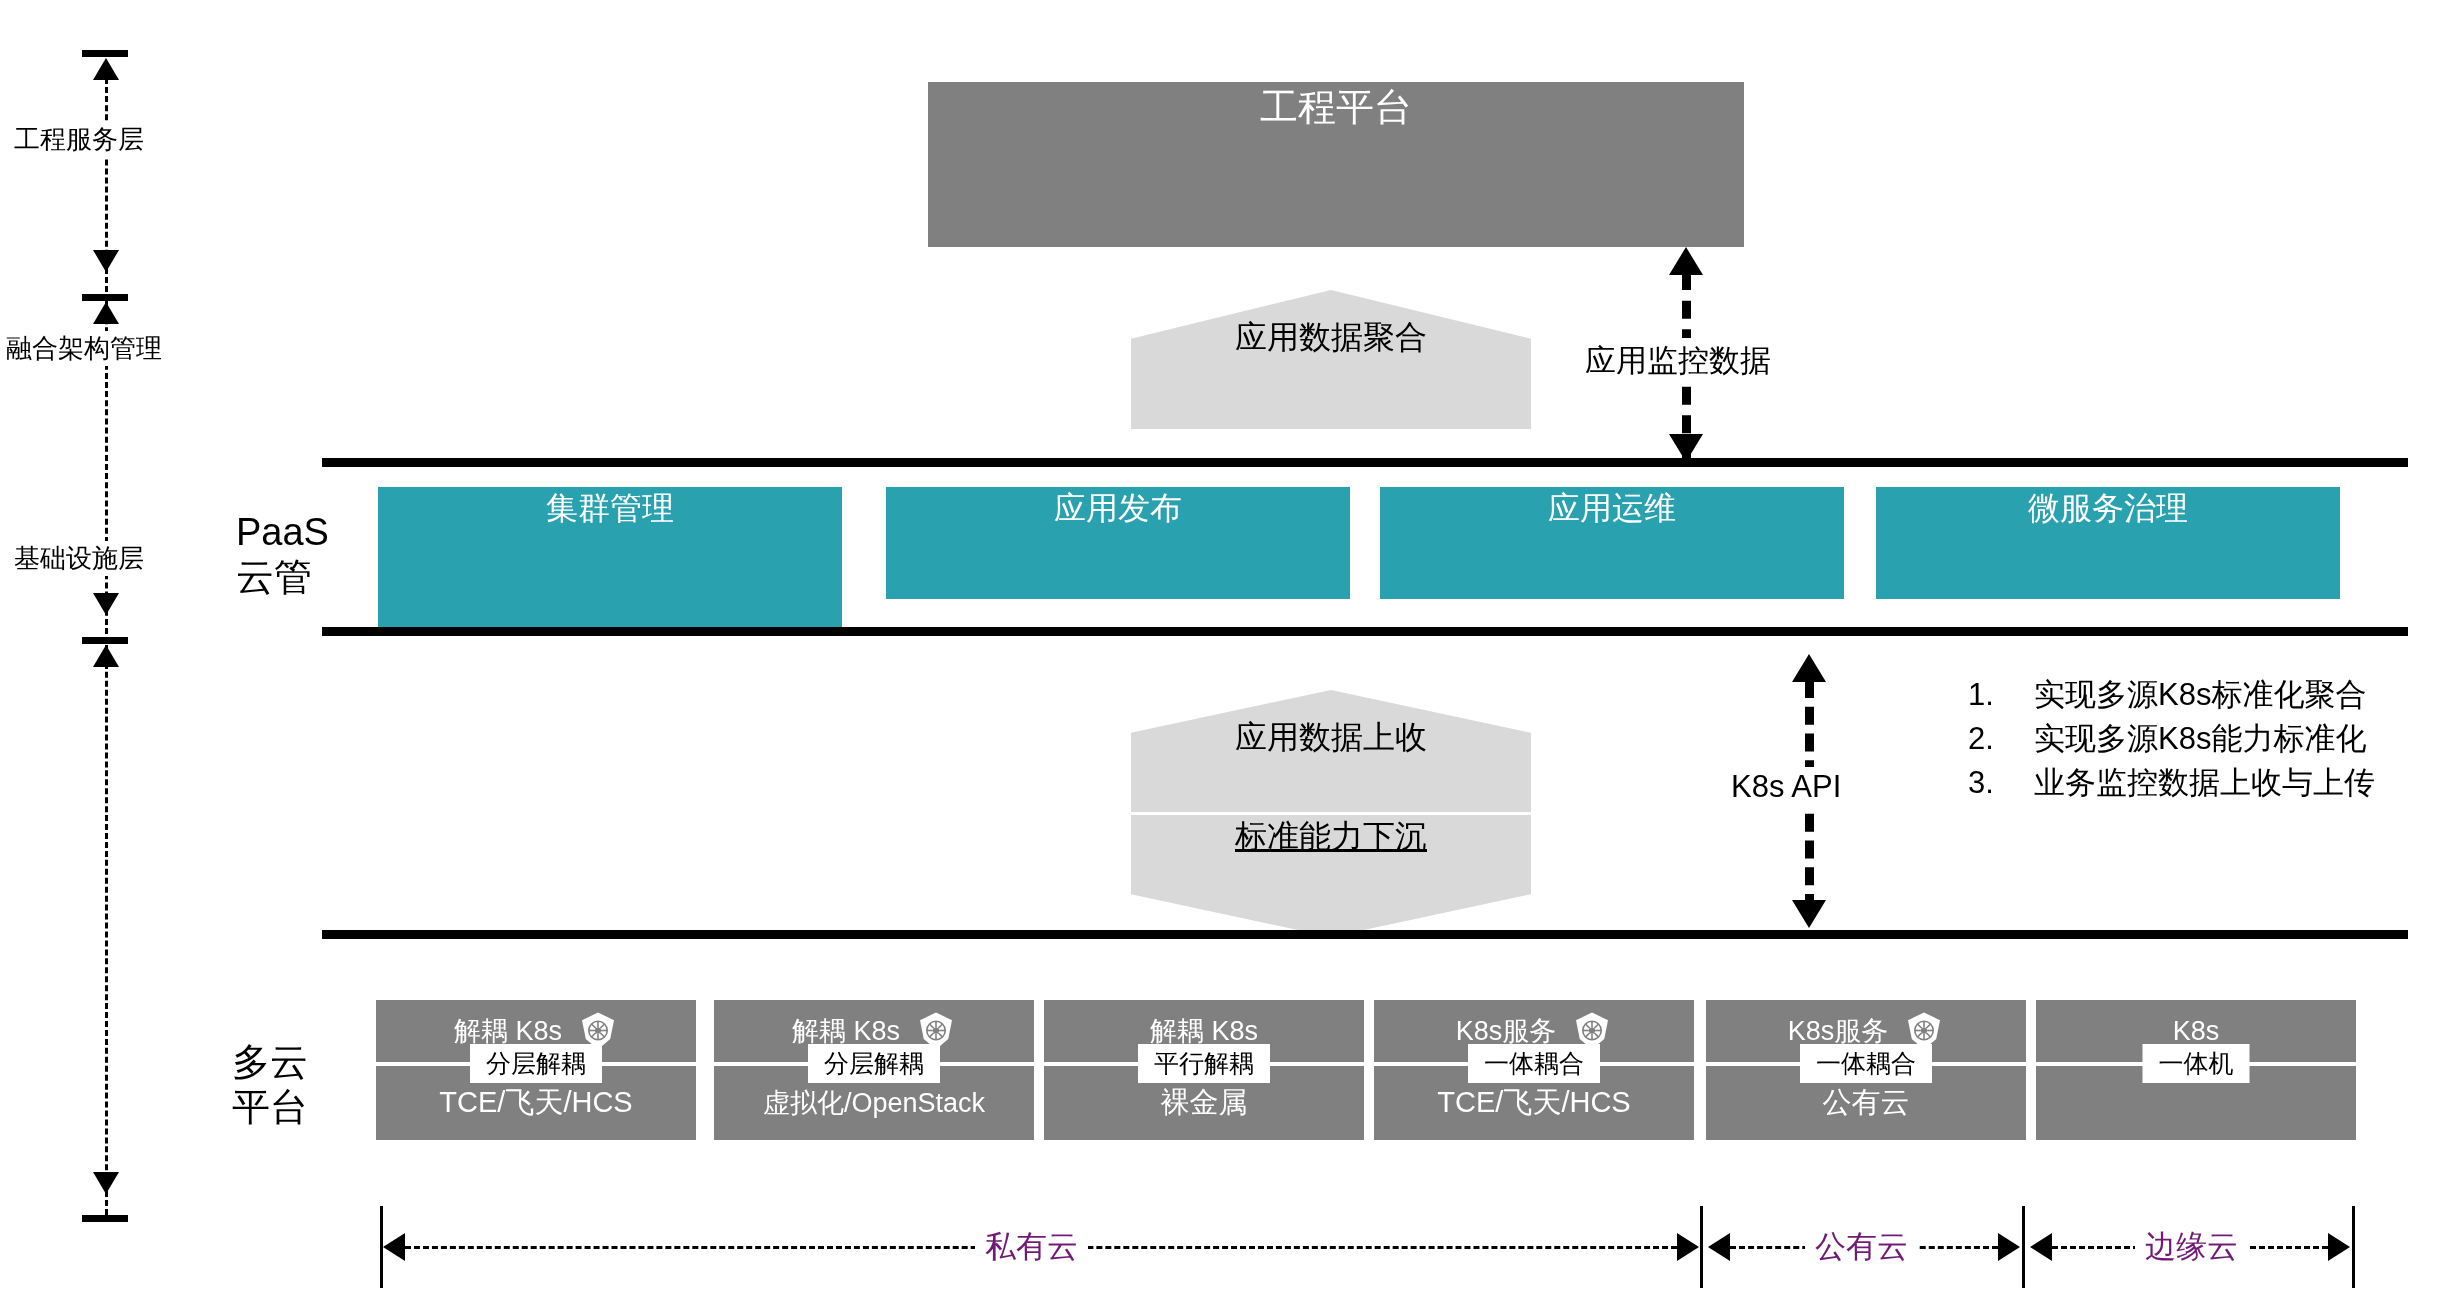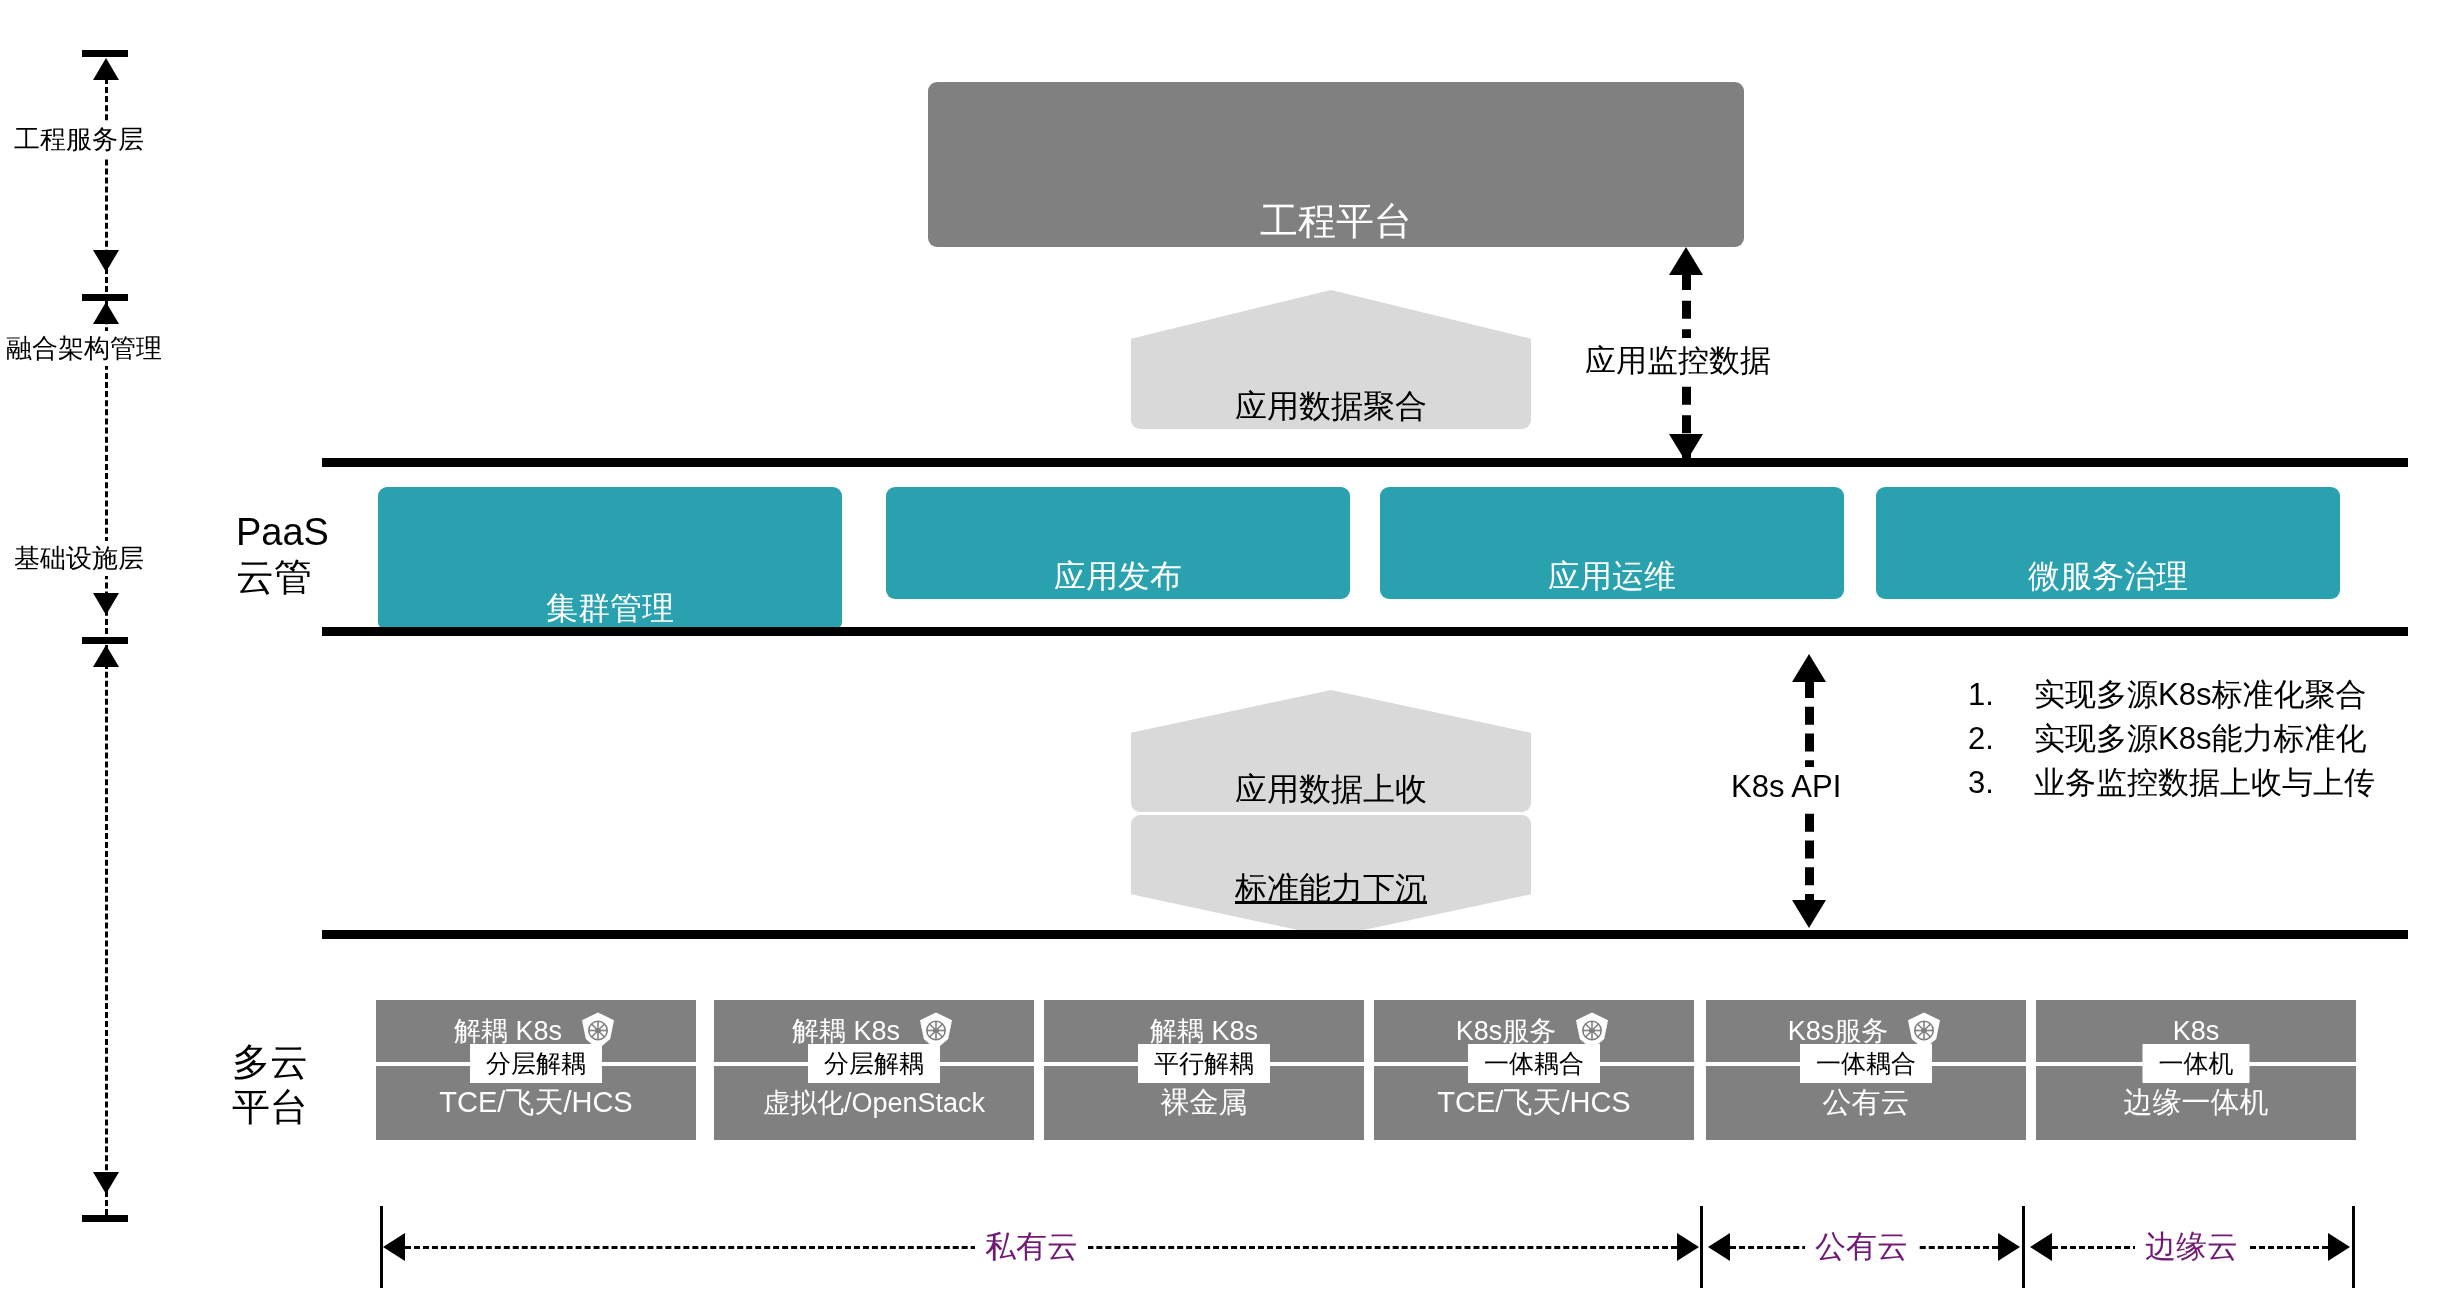--- a/index.html
+++ b/index.html
@@ -8,21 +8,21 @@
     color:#000;
     -webkit-font-smoothing:antialiased;
   }
   #stage{
     position:relative;
     width:2462px;
     height:1304px;
     background:#fff;
     overflow:hidden;
   }
-  .ctr{display:flex;align-items:flex-end;justify-content:center;text-align:center;border-radius:9px;}
+  .ctr{display:flex;align-items:flex-start;justify-content:center;text-align:center;}
 
   
   .axis-cap{
     position:absolute;
     background:#000;
     height:7px;
     width:46px;
     left:82px;
   }
   .axis-dash{
@@ -437,21 +437,20 @@
     <div class="b-txt">公有云</div>
   </div>
 
   <div class="plat" style="left:2036px;top:1000px;">
     <div class="top"></div>
     <div class="bot"></div>
     <div class="toprow">
       <span class="t-txt">K8s</span>
     </div>
     <div class="badge">一体机</div>
-    <div class="b-txt">边缘一体机</div>
   </div>
 
   <div>
 
     <div class="vtick" style="left:380px;top:1206px;height:82px;"></div>
     <div class="vtick" style="left:1700px;top:1206px;height:82px;"></div>
     <div class="vtick" style="left:2022px;top:1206px;height:82px;"></div>
     <div class="vtick" style="left:2352px;top:1206px;height:82px;"></div>
 
     <div class="htri-left" style="left:383px;top:1233px;"></div>

